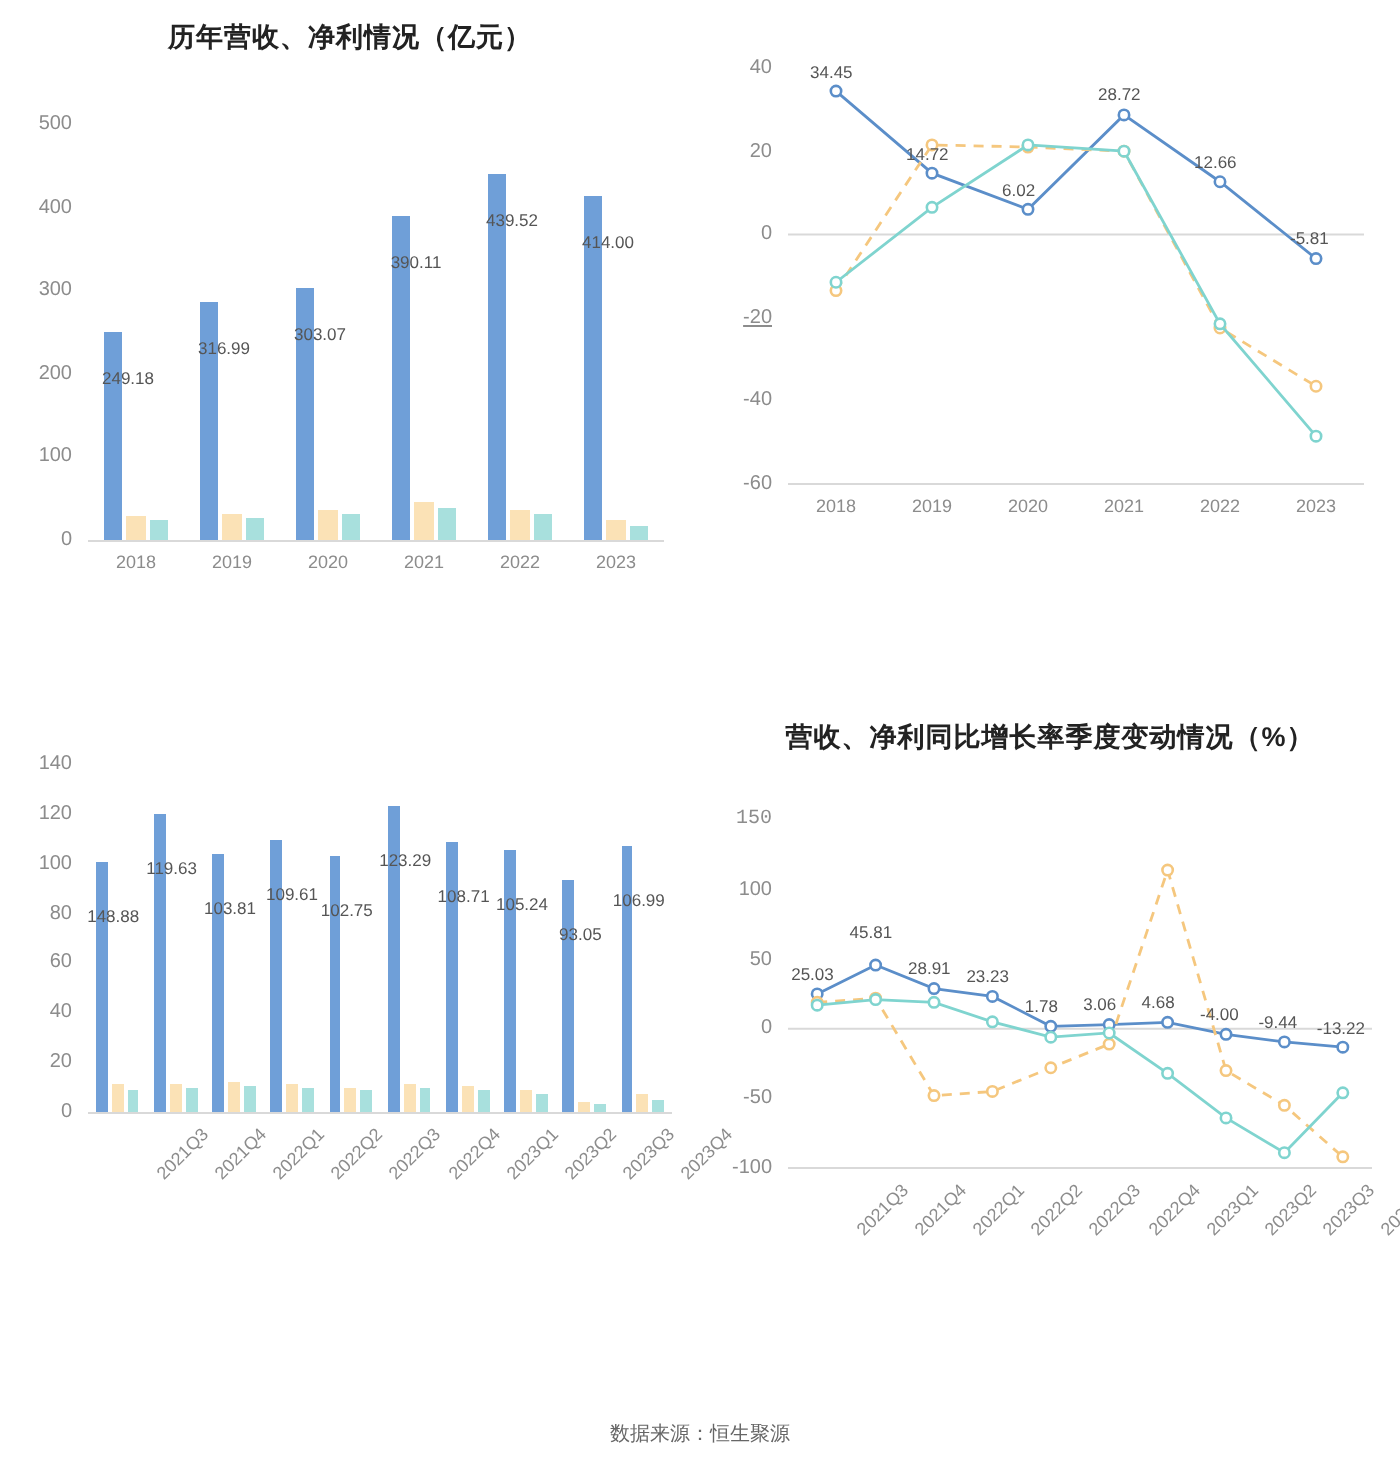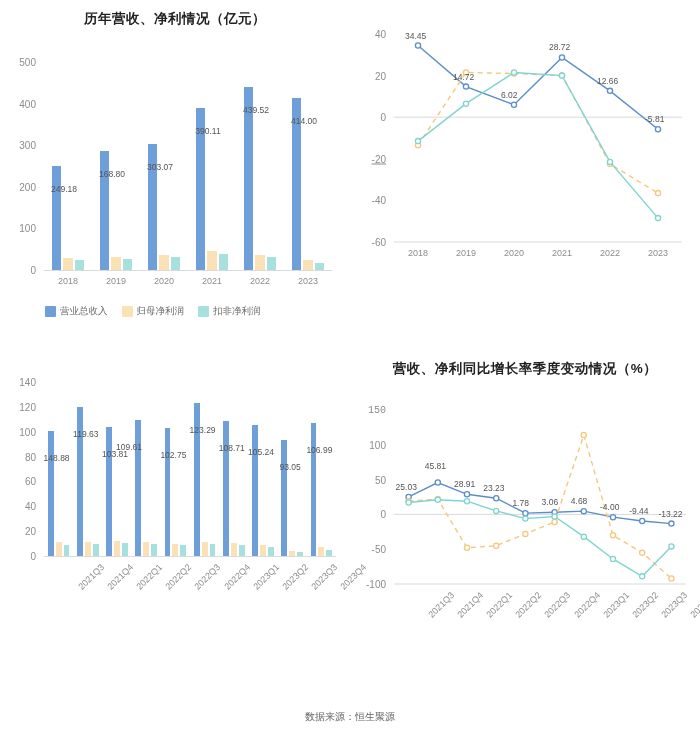--- a/index.html
+++ b/index.html
@@ -96,21 +96,21 @@
         <div class="ytick" style="left: 0px; width: 36px; top: 26px;">500</div>
         <div class="axis-line" style="left: 44px; top: 234px; width: 288px; height: 1px;"></div>
         <div class="bar" style="left: 51.6px; width: 9.6px; height: 103.659px; bottom: 36px; background: rgb(111, 159, 216);"></div>
         <div class="bar" style="left: 63.2px; width: 9.6px; height: 11.648px; bottom: 36px; background: rgb(251, 226, 182);"></div>
         <div class="bar" style="left: 74.8px; width: 9.6px; height: 9.984px; bottom: 36px; background: rgb(168, 224, 221);"></div>
         <div class="blabel" style="width: 46px; left: 41px; top: 148.341px;">249.18</div>
         <div class="xtick" style="left: 46px; width: 44px; top: 240px;">2018</div>
         <div class="bar" style="left: 99.6px; width: 9.6px; height: 118.914px; bottom: 36px; background: rgb(111, 159, 216);"></div>
         <div class="bar" style="left: 111.2px; width: 9.6px; height: 12.896px; bottom: 36px; background: rgb(251, 226, 182);"></div>
         <div class="bar" style="left: 122.8px; width: 9.6px; height: 11.232px; bottom: 36px; background: rgb(168, 224, 221);"></div>
-        <div class="blabel" style="width: 46px; left: 89px; top: 133.086px;">168.80</div>
+        <div class="blabel" style="width: 46px; left: 89px; top: 133.086px;">316.99</div>
         <div class="xtick" style="left: 94px; width: 44px; top: 240px;">2019</div>
         <div class="bar" style="left: 147.6px; width: 9.6px; height: 126.077px; bottom: 36px; background: rgb(111, 159, 216);"></div>
         <div class="bar" style="left: 159.2px; width: 9.6px; height: 14.976px; bottom: 36px; background: rgb(251, 226, 182);"></div>
         <div class="bar" style="left: 170.8px; width: 9.6px; height: 12.896px; bottom: 36px; background: rgb(168, 224, 221);"></div>
         <div class="blabel" style="width: 46px; left: 137px; top: 125.923px;">303.07</div>
         <div class="xtick" style="left: 142px; width: 44px; top: 240px;">2020</div>
         <div class="bar" style="left: 195.6px; width: 9.6px; height: 162.286px; bottom: 36px; background: rgb(111, 159, 216);"></div>
         <div class="bar" style="left: 207.2px; width: 9.6px; height: 18.72px; bottom: 36px; background: rgb(251, 226, 182);"></div>
         <div class="bar" style="left: 218.8px; width: 9.6px; height: 15.808px; bottom: 36px; background: rgb(168, 224, 221);"></div>
         <div class="blabel" style="width: 46px; left: 185px; top: 89.7142px;">390.11</div>
@@ -118,34 +118,20 @@
         <div class="bar" style="left: 243.6px; width: 9.6px; height: 182.84px; bottom: 36px; background: rgb(111, 159, 216);"></div>
         <div class="bar" style="left: 255.2px; width: 9.6px; height: 15.392px; bottom: 36px; background: rgb(251, 226, 182);"></div>
         <div class="bar" style="left: 266.8px; width: 9.6px; height: 13.312px; bottom: 36px; background: rgb(168, 224, 221);"></div>
         <div class="blabel" style="width: 46px; left: 233px; top: 69.1597px;">439.52</div>
         <div class="xtick" style="left: 238px; width: 44px; top: 240px;">2022</div>
         <div class="bar" style="left: 291.6px; width: 9.6px; height: 172.224px; bottom: 36px; background: rgb(111, 159, 216);"></div>
         <div class="bar" style="left: 303.2px; width: 9.6px; height: 9.568px; bottom: 36px; background: rgb(251, 226, 182);"></div>
         <div class="bar" style="left: 314.8px; width: 9.6px; height: 7.488px; bottom: 36px; background: rgb(168, 224, 221);"></div>
         <div class="blabel" style="width: 46px; left: 281px; top: 79.776px;">414.00</div>
         <div class="xtick" style="left: 286px; width: 44px; top: 240px;">2023</div>
-      </div>
-    <div class="legend" id="legend0" style="left: 45px; top: 305px; width: 290px; justify-content: flex-start;">
-        <div class="lg-item">
-          <span class="lg-sq" style="background: rgb(111, 159, 216);"></span>
-          <span>营业总收入</span>
-        </div>
-        <div class="lg-item">
-          <span class="lg-sq" style="background: rgb(251, 226, 182);"></span>
-          <span>归母净利润</span>
-        </div>
-        <div class="lg-item">
-          <span class="lg-sq" style="background: rgb(168, 224, 221);"></span>
-          <span>扣非净利润</span>
-        </div>
       </div>
   </div>
 
   <div class="panel">
     <div class="plot" id="plot1" style="width: 350px; height: 270px;">
         <div class="ytick" style="left: 0px; width: 36px; top: 234px;">-60</div>
         <div class="ytick" style="left: 0px; width: 36px; top: 192.4px;">-40</div>
         <div class="ytick" style="left: 0px; width: 36px; top: 150.8px; text-decoration: underline;">-20</div>
         <div class="ytick" style="left: 0px; width: 36px; top: 109.2px;">0</div>
         <div class="ytick" style="left: 0px; width: 36px; top: 67.6px;">20</div>
@@ -212,21 +198,21 @@
         <div class="blabel" style="width: 46px; left: 62.8px; top: 71.317px;">119.63</div>
         <div class="xtick rot" style="left: 95.8px; top: 204px;">2021Q4</div>
         <div class="bar" style="left: 106.24px; width: 5.84px; height: 129.021px; bottom: 62px; background: rgb(111, 159, 216);"></div>
         <div class="bar" style="left: 114.08px; width: 5.84px; height: 14.9143px; bottom: 62px; background: rgb(251, 226, 182);"></div>
         <div class="bar" style="left: 121.92px; width: 5.84px; height: 13.05px; bottom: 62px; background: rgb(168, 224, 221);"></div>
         <div class="blabel" style="width: 46px; left: 92px; top: 90.979px;">103.81</div>
         <div class="xtick rot" style="left: 125px; top: 204px;">2022Q1</div>
         <div class="bar" style="left: 135.44px; width: 5.84px; height: 136.23px; bottom: 62px; background: rgb(111, 159, 216);"></div>
         <div class="bar" style="left: 143.28px; width: 5.84px; height: 14.2929px; bottom: 62px; background: rgb(251, 226, 182);"></div>
         <div class="bar" style="left: 151.12px; width: 5.84px; height: 12.4286px; bottom: 62px; background: rgb(168, 224, 221);"></div>
-        <div class="blabel" style="width: 46px; left: 106px; top: 83.7704px;">109.61</div>
+        <div class="blabel" style="width: 46px; left: 123px; top: 83.7704px;">109.61</div>
         <div class="xtick rot" style="left: 154.2px; top: 204px;">2022Q2</div>
         <div class="bar" style="left: 164.64px; width: 5.84px; height: 127.704px; bottom: 62px; background: rgb(111, 159, 216);"></div>
         <div class="bar" style="left: 172.48px; width: 5.84px; height: 12.4286px; bottom: 62px; background: rgb(251, 226, 182);"></div>
         <div class="bar" style="left: 180.32px; width: 5.84px; height: 10.5643px; bottom: 62px; background: rgb(168, 224, 221);"></div>
         <div class="blabel" style="width: 46px; left: 150.4px; top: 92.2964px;">102.75</div>
         <div class="xtick rot" style="left: 183.4px; top: 204px;">2022Q3</div>
         <div class="bar" style="left: 193.84px; width: 5.84px; height: 153.232px; bottom: 62px; background: rgb(111, 159, 216);"></div>
         <div class="bar" style="left: 201.68px; width: 5.84px; height: 14.2929px; bottom: 62px; background: rgb(251, 226, 182);"></div>
         <div class="bar" style="left: 209.52px; width: 5.84px; height: 12.4286px; bottom: 62px; background: rgb(168, 224, 221);"></div>
         <div class="blabel" style="width: 46px; left: 179.6px; top: 66.7681px;">123.29</div>

